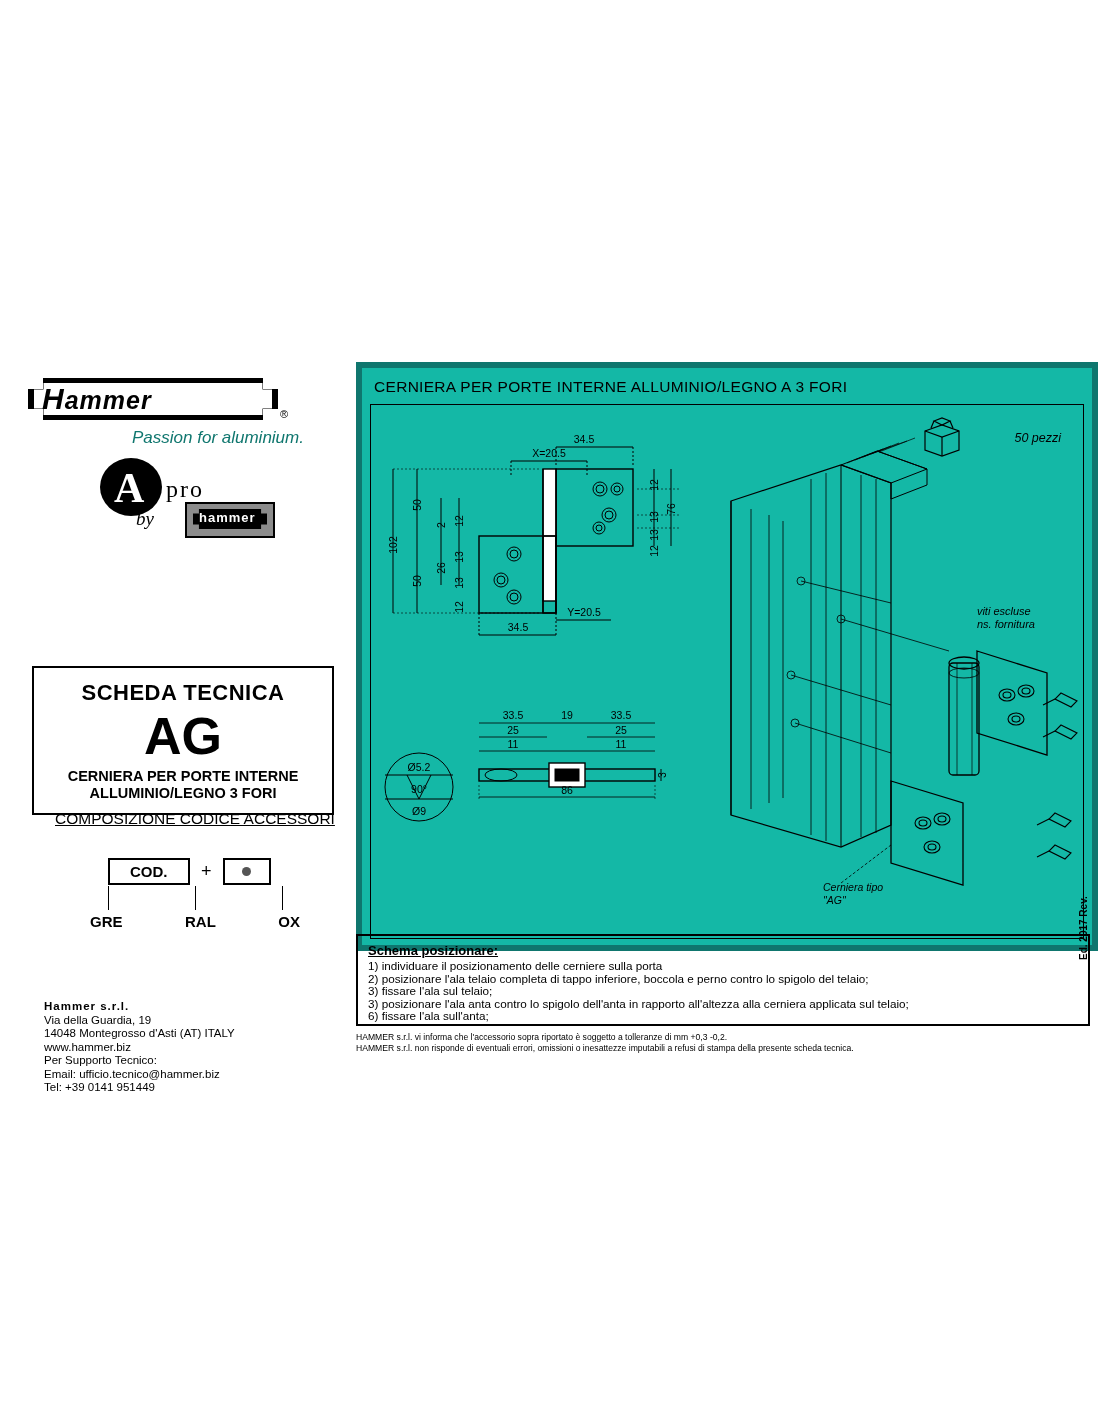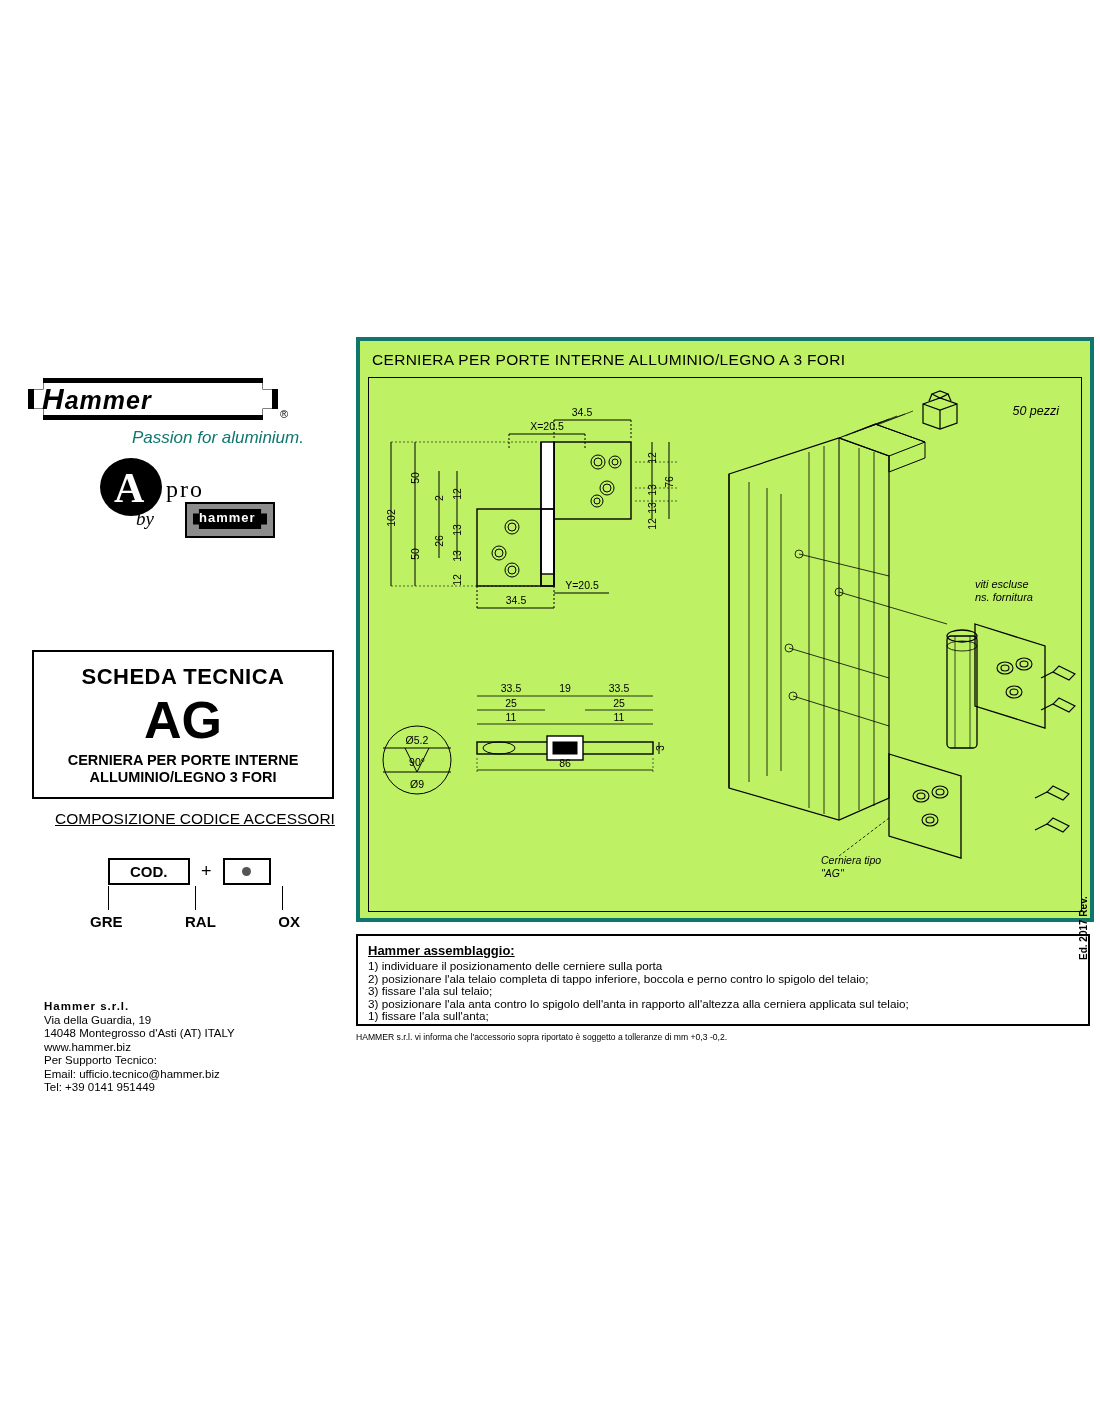--- a/index.html
+++ b/index.html
@@ -29,41 +29,41 @@
   .logo-apro{position:absolute;left:80px;top:108px;width:175px;height:78px;}
   .apro-a{position:absolute;left:0;top:0;width:62px;height:58px;border-radius:50%;background:#000;}
   .apro-a span{position:absolute;left:14px;top:6px;color:#fff;font-size:42px;font-weight:bold;font-family:"Liberation Serif",serif;}
   .apro-pro{position:absolute;left:66px;top:18px;font-size:24px;letter-spacing:2px;font-family:"Liberation Serif",serif;}
   .apro-by{position:absolute;left:36px;top:50px;font-size:19px;font-style:italic;font-family:"Liberation Serif",serif;}
   .apro-box{position:absolute;left:85px;top:44px;width:86px;height:32px;background:#8c8c8c;border:2px solid #000;}
   .apro-box i{position:absolute;left:6px;top:5px;width:74px;height:20px;background:#000;
       clip-path:polygon(0 22%,8% 22%,8% 0,92% 0,92% 22%,100% 22%,100% 78%,92% 78%,92% 100%,8% 100%,8% 78%,0 78%);}
   .apro-box b{position:absolute;left:12px;top:6px;font-size:13px;color:#fff;font-weight:bold;letter-spacing:1px;}
 
-  .tech-box{position:absolute;left:12px;top:300px;width:298px;height:145px;border:2px solid #000;text-align:center;}
+  .tech-box{position:absolute;left:12px;top:316px;width:298px;height:145px;border:2px solid #000;text-align:center;}
   .tech-box .t1{margin-top:12px;font-size:22px;font-weight:bold;letter-spacing:0.5px;}
   .tech-box .t2{font-size:52px;font-weight:bold;line-height:56px;margin-top:2px;}
   .tech-box .t3{font-size:14.5px;font-weight:bold;line-height:17px;margin-top:4px;}
 
   .comp-title{position:absolute;left:35px;top:460px;font-size:15.5px;text-decoration:underline;}
   .cod-wrap{position:absolute;left:88px;top:508px;}
   .cod-box{display:inline-block;border:2px solid #000;padding:3px 20px;font-size:15px;font-weight:bold;vertical-align:middle;}
   .plus{display:inline-block;font-size:18px;margin:0 7px;vertical-align:middle;}
   .dot-box{display:inline-block;border:2px solid #000;padding:3px 22px;vertical-align:middle;position:relative;height:17px;}
   .dot{position:absolute;left:50%;top:50%;width:9px;height:9px;margin:-5px 0 0 -5px;border-radius:50%;background:#555;}
   .legs{position:absolute;left:88px;top:536px;width:175px;height:24px;}
   .legs div{position:absolute;bottom:0;width:1px;height:100%;background:#000;}
   .legtop{position:absolute;left:0;top:0;width:175px;height:1px;background:#000;}
   .legends{position:absolute;left:70px;top:563px;width:210px;display:flex;justify-content:space-between;font-size:15px;font-weight:bold;}
 
   .addr{position:absolute;left:24px;top:650px;font-size:11.5px;line-height:13.5px;}
   .addr .b{font-weight:bold;letter-spacing:1px;}
 
   
-  .frame{position:absolute;left:356px;top:337px;width:730px;height:577px;border:4px solid #0f766e;background:#bef264;}
+  .frame{position:absolute;left:356px;top:362px;width:730px;height:577px;border:6px solid #0f766e;background:#14b8a6;}
   .frame-title{position:absolute;left:12px;top:10px;font-size:15.5px;letter-spacing:0.3px;}
   .frame-inner{position:absolute;left:8px;top:36px;width:712px;height:533px;border:1px solid #000;}
 
   
   .boxicon{position:absolute;right:118px;top:12px;width:46px;height:40px;}
   .pezzi{position:absolute;right:22px;top:26px;font-size:12.5px;font-style:italic;}
 
   .note-viti{position:absolute;right:48px;top:200px;font-size:11px;line-height:13px;text-align:left;font-style:italic;}
   .note-cern{position:absolute;left:452px;top:476px;font-size:10.5px;line-height:12.5px;font-style:italic;}
 
@@ -352,29 +352,30 @@
 
           <text x="48" y="366" text-anchor="middle">Ø5.2</text>
           <text x="48" y="388" text-anchor="middle">90°</text>
           <text x="48" y="410" text-anchor="middle">Ø9</text>
         </g>
       </svg>
     </div>
   </div>
 
   <div class="assy">
-    <h4>Hammer assemblaggio:</h4>
+    <h4>Schema posizionare:</h4>
     <ol>
       <li>1) individuare il posizionamento delle cerniere sulla porta</li>
       <li>2) posizionare l'ala telaio completa di tappo inferiore, boccola e perno contro lo spigolo del telaio;</li>
       <li>3) fissare l'ala sul telaio;</li>
       <li>3) posizionare l'ala anta contro lo spigolo dell'anta in rapporto all'altezza alla cerniera applicata sul telaio;</li>
-      <li>1) fissare l'ala sull'anta;</li>
+      <li>6) fissare l'ala sull'anta;</li>
     </ol>
   </div>
 
   <div class="disclaimer">
     <div>HAMMER s.r.l. vi informa che l'accessorio sopra riportato è soggetto a tolleranze di mm +0,3 -0,2.</div>
+    <div>HAMMER s.r.l. non risponde di eventuali errori, omissioni o inesattezze  imputabili a refusi di stampa della presente scheda tecnica.</div>
   </div>
 
   <div class="rev">Ed. 2017 Rev.</div>
 
 </div>
 
 </body></html>

